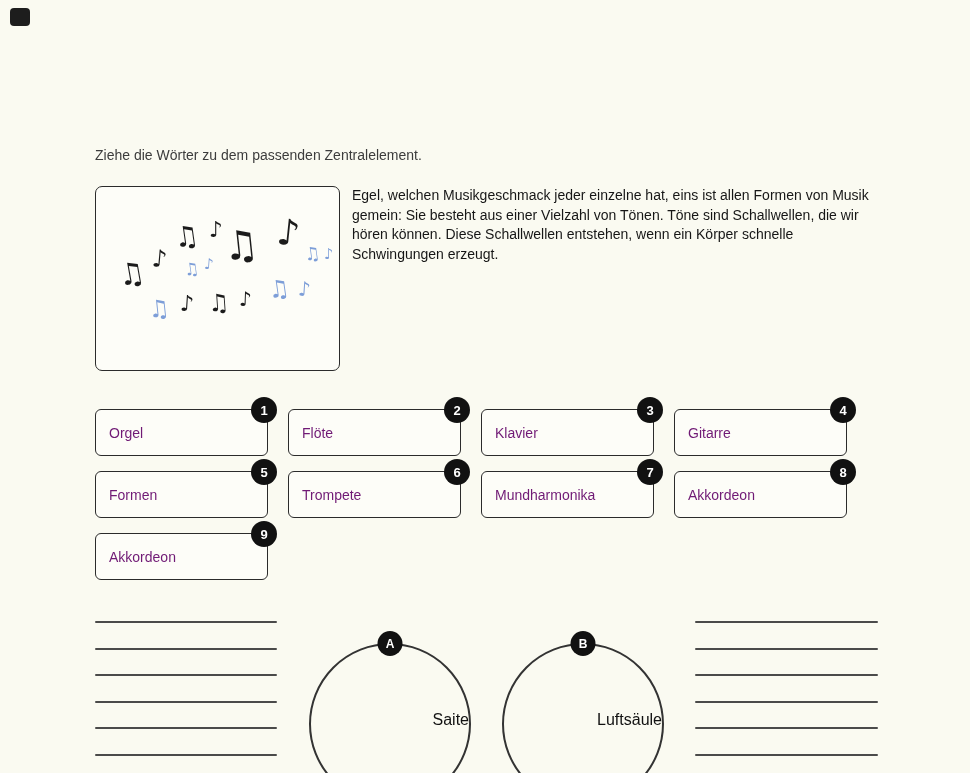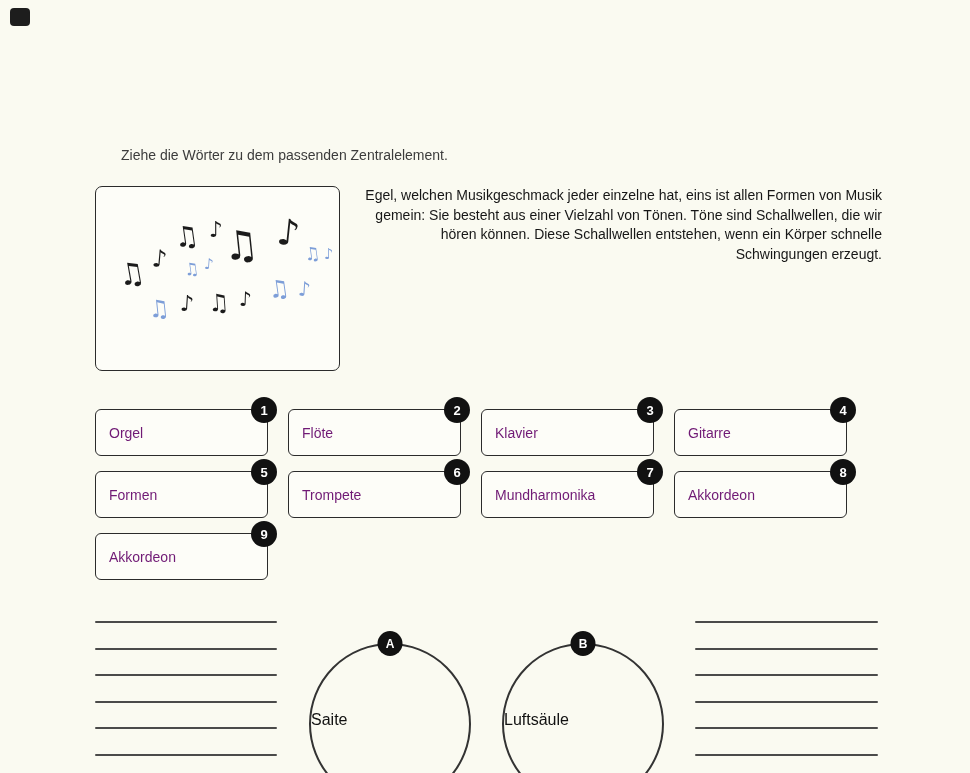--- a/index.html
+++ b/index.html
@@ -27,41 +27,41 @@
     background:#1d1d1d;border-radius:4px;
   }
 
   .title{
     position:absolute;left:95px;top:82px;width:760px;
     font-size:22px;font-weight:bold;line-height:1.32;color:#121212;
     letter-spacing:.1px;
   }
   .instruction{
     position:absolute;left:95px;top:147px;width:600px;
-    font-size:14px;color:#3c3c3c;margin-left:26px;
+    font-size:14px;color:#3c3c3c;
   }
 
   .notes-box{
     position:absolute;left:95px;top:186px;width:245px;height:185px;
     background:var(--box-fill);
     border:1.5px solid var(--border);border-radius:7px;
     box-sizing:border-box;overflow:hidden;
   }
   .note{
     position:absolute;line-height:1;
     font-family:"DejaVu Sans", sans-serif;
   }
   .note.black{color:var(--note-black);}
   .note.blue{color:var(--note-blue);}
 
   .intro{
     position:absolute;left:352px;top:186px;width:530px;
     font-size:14px;line-height:1.4;color:var(--text);
   }
-  .intro p{margin:0;text-align:right;}
+  .intro p{margin:0;}
 
   .word-bank{
     position:absolute;left:95px;top:409px;
     display:grid;grid-template-columns:repeat(4,173px);
     column-gap:20px;row-gap:15px;
   }
   .word-tile{
     position:relative;width:173px;height:47px;
     background:var(--box-fill);
     border:1.5px solid var(--border);border-radius:6px;
@@ -92,21 +92,21 @@
   .target-circle.b{left:502px;top:643px;}
   .target-badge{
     position:absolute;top:-14px;left:50%;transform:translateX(-50%);
     width:25px;height:25px;border-radius:50%;
     background:var(--badge);color:var(--badge-text);
     font-size:12px;font-weight:bold;
     display:flex;align-items:center;justify-content:center;
   }
   .target-label{
     position:absolute;top:66px;left:0;width:100%;
-    text-align:left;font-size:16px;color:#111111;
+    text-align:right;font-size:16px;color:#111111;
   }
 </style>
 </head>
 <body>
 
 <div class="page">
 
   <div class="app-icon"></div>
 
   <div class="instruction">Ziehe die Wörter zu dem passenden Zentralelement.</div>

